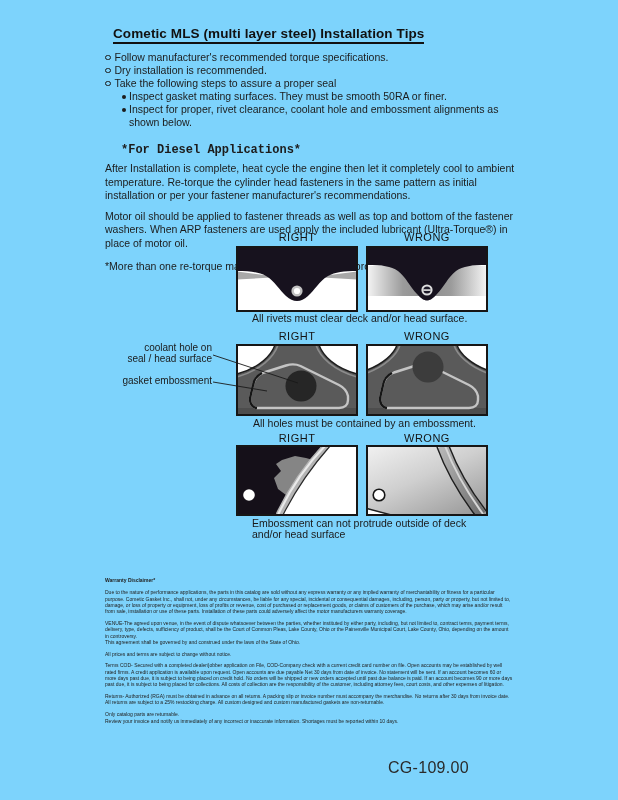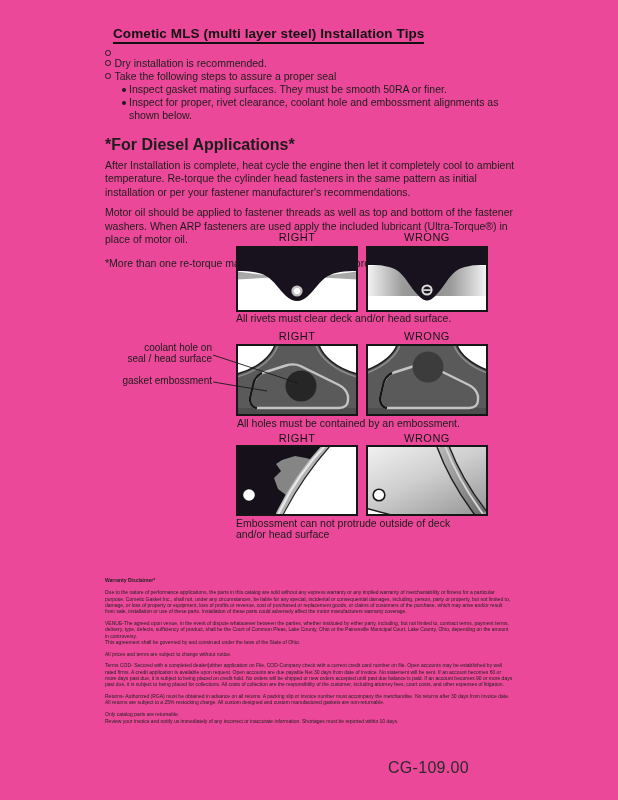--- a/index.html
+++ b/index.html
@@ -1,64 +1,65 @@
 <!DOCTYPE html>
 <html><head>
 <meta charset="utf-8">
 <style>
   html,body{margin:0;padding:0;background:#ffffff;}
   .page{
     position:relative;
     width:618px;height:800px;
-    background:#ec4899;
+    background:#7dd3fc;
     font-family:"Liberation Sans", sans-serif;
     color:#1c1c1c;
     overflow:hidden;
   }
   
   .content{position:absolute;left:105px;top:24px;width:410px;}
   .doc-title{
     display:inline-block;
     margin:0 0 7px 8px;
     font-size:13.5px;font-weight:bold;color:#111;
     border-bottom:2px solid #111;padding-bottom:1px;
     letter-spacing:0.1px;
   }
   .b-row{font-size:10.5px;line-height:13px;display:flex;align-items:baseline;}
   .mk-o{flex:0 0 auto;display:inline-block;width:3.5px;height:3.5px;border:1px solid #1c1c1c;border-radius:50%;margin-right:4px;position:relative;top:-1px;}
   .sub .mk-f{flex:0 0 auto;display:inline-block;width:4px;height:4px;background:#1c1c1c;border-radius:50%;margin-right:3px;position:relative;top:-1px;}
   .sub{padding-left:17px;}
-  .diesel-h{margin:14px 0 5px 0;font-size:16px;font-weight:bold;}
+  .diesel-h{margin:14px 0 5px 16px;font-size:12px;font-weight:bold;font-family:Liberation Mono, monospace;}
   .para{margin:0 0 7px 0;font-size:10.5px;line-height:13.5px;}
   .note{margin-top:10px;font-size:10.5px;}
   
   .diagrams{position:absolute;left:0;top:230px;width:618px;height:330px;}
   .dlabel{position:absolute;width:122px;text-align:center;font-size:11px;letter-spacing:0.5px;color:#141414;}
   .dbox{position:absolute;width:122px;}
   .dbox svg{display:block;width:122px;}
-  .dcap{position:absolute;font-size:10.5px;line-height:11px;color:#1a1a1a;}
+  .dcap{position:absolute;font-size:10.5px;line-height:11px;color:#1a1a1a;margin-left:16px;}
   .ptr-label{position:absolute;left:60px;width:152px;text-align:right;font-size:10px;line-height:10.5px;color:#1a1a1a;}
   .leader-overlay{position:absolute;left:0;top:0;width:618px;height:330px;pointer-events:none;}
   
   .fineprint{position:absolute;left:105px;top:577px;width:408px;font-size:5px;line-height:6.3px;color:#222;}
   .fineprint .fp-h{font-weight:bold;margin:0 0 6px 0;}
   .fineprint p{margin:0 0 5.5px 0;}
   
   .footer-code{position:absolute;left:388px;top:759px;font-size:16px;letter-spacing:0.3px;color:#2a2a2a;}
 </style>
 </head>
 <body>
 
 <div class="page">
 
   <div class="content">
     <h1 class="doc-title">Cometic MLS (multi layer steel) Installation Tips</h1>
 
     <div class="b-row">
       <span class="mk-o"></span>
+      <span>Follow manufacturer's recommended torque specifications.</span>
     </div>
     <div class="b-row">
       <span class="mk-o"></span>
       <span>Dry installation is recommended.</span>
     </div>
     <div class="b-row">
       <span class="mk-o"></span>
       <span>Take the following steps to assure a proper seal</span>
     </div>
     <div class="b-row sub">

